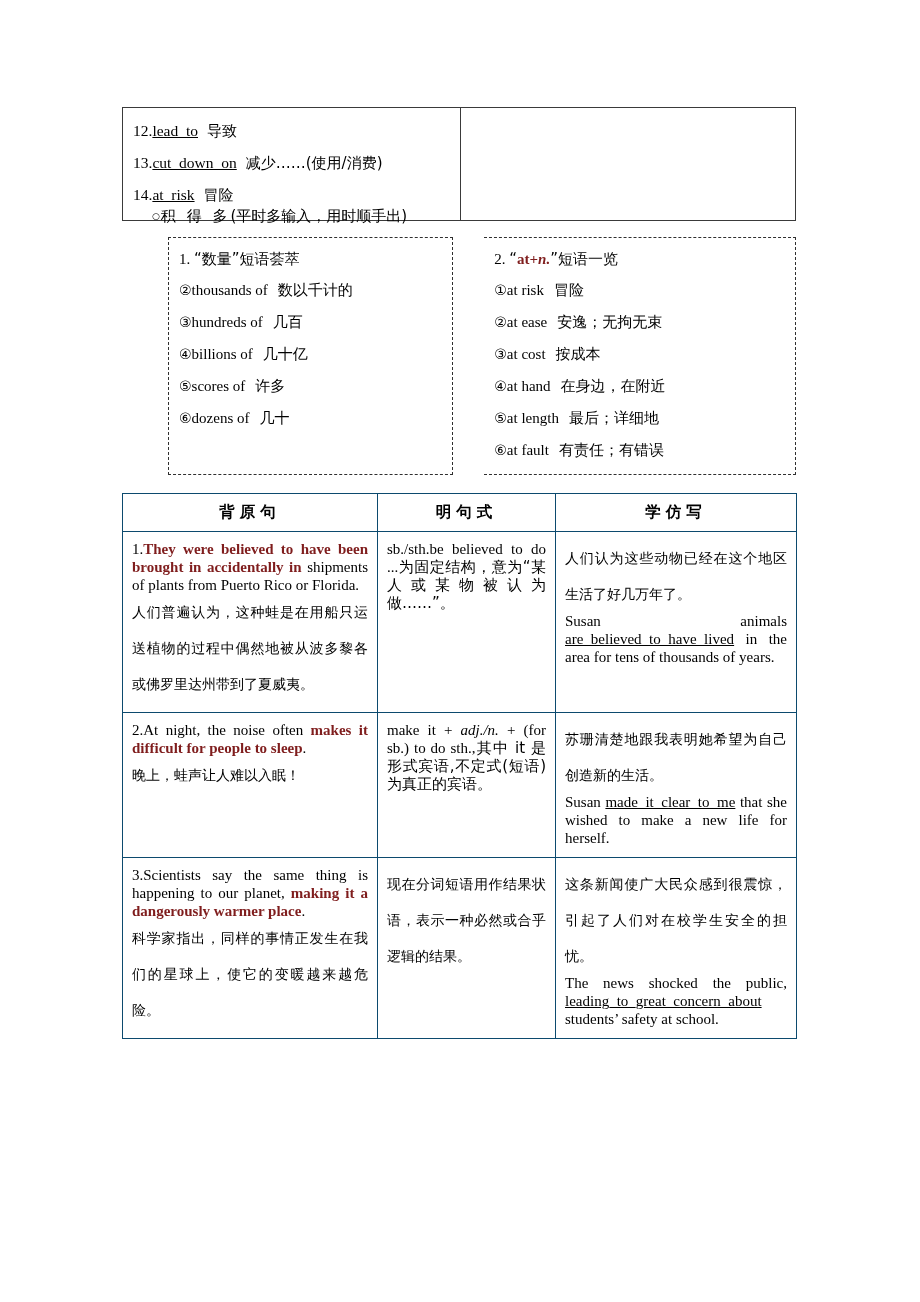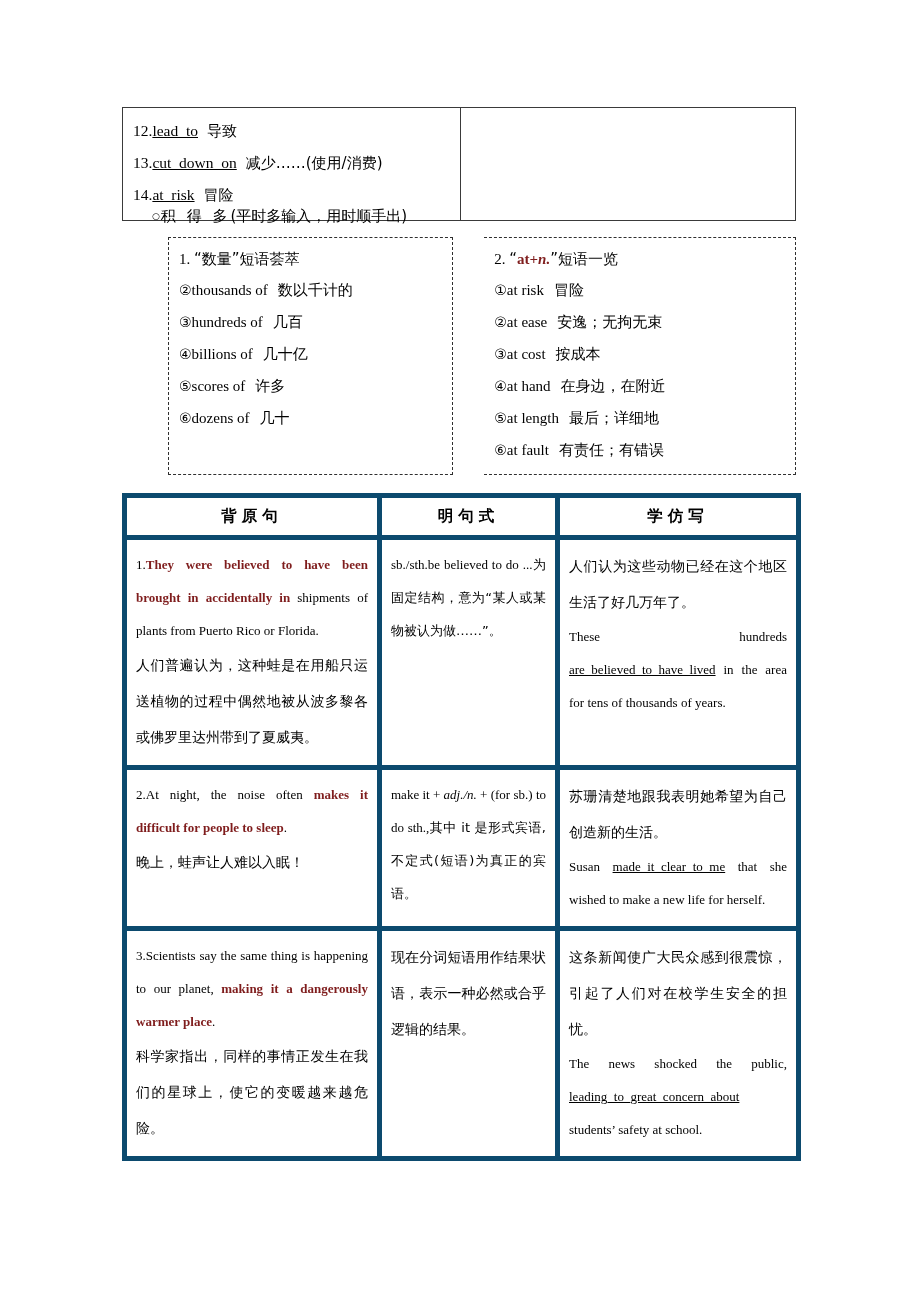--- a/index.html
+++ b/index.html
@@ -133,21 +133,21 @@
   
   .sent-table {
     position: absolute;
     left: 122px;
     top: 493px;
     width: 674px;
     border-collapse: collapse;
     table-layout: fixed;
   }
   .sent-table td, .sent-table th {
-    border: 5px solid #0c4a6e;
+    border: 1px solid #0c4a6e;
     vertical-align: top;
     padding: 8px 9px 10px 9px;
     font-size: 15px;
     line-height: 28px;
   }
   .sent-table th {
     text-align: center;
     font-family: "DejaVu Sans", "Liberation Sans", sans-serif;
     font-weight: bold;
     font-size: 15.5px;
@@ -156,22 +156,22 @@
     line-height: 24px;
     vertical-align: middle;
   }
   .col-a { width: 255px; }
   .col-b { width: 178px; }
   .col-c { width: 241px; }
 
   .cell-en {
     text-align: justify;
     text-align-last: left;
-    font-size: 13px;
-    line-height: 33px;
+    font-size: 15px;
+    line-height: 18px;
   }
   .cell-zh {
     font-family: "DejaVu Sans", "Liberation Sans", sans-serif;
     font-size: 14px;
     line-height: 36px;
     text-align: justify;
     text-align-last: left;
   }
   .mid-cell { padding-top: 70px; }
   .mid-cell-2 { padding-top: 18px; }
@@ -273,21 +273,21 @@
       <tr>
         <td>
           <div class="cell-en"><span>1.</span><span class="blue">They were believed to have been brought in accidentally in</span><span> shipments of plants from Puerto Rico or Florida.</span></div>
           <div class="cell-zh">人们普遍认为，这种蛙是在用船只运送植物的过程中偶然地被从波多黎各或佛罗里达州带到了夏威夷。</div>
         </td>
         <td class="mid-cell">
           <div class="cell-en"><span>sb./sth.be believed to do ...</span><span class="zh">为固定结构，意为“某人或某物被认为做……”。</span></div>
         </td>
         <td class="row1-c">
           <div class="cell-zh">人们认为这些动物已经在这个地区生活了好几万年了。</div>
-          <div class="cell-en"><span>These hundreds </span><span class="ul">are_believed_to_have_lived</span><span> in the area for tens of thousands of years.</span></div>
+          <div class="cell-en"><span>Susan animals </span><span class="ul">are_believed_to_have_lived</span><span> in the area for tens of thousands of years.</span></div>
         </td>
       </tr>
 
       <tr>
         <td>
           <div class="cell-en"><span>2.</span><span>At night, the noise often </span><span class="blue">makes it difficult for people to sleep</span><span>.</span></div>
           <div class="cell-zh">晚上，蛙声让人难以入眠！</div>
         </td>
         <td class="mid-cell-2">
           <div class="cell-en"><span>make it</span> <span>+</span> <span class="ital">adj./n.</span> <span>+</span> <span>(for sb.) to do sth.,</span><span class="zh">其中 it 是形式宾语,不定式(短语)为真正的宾语。</span></div>

